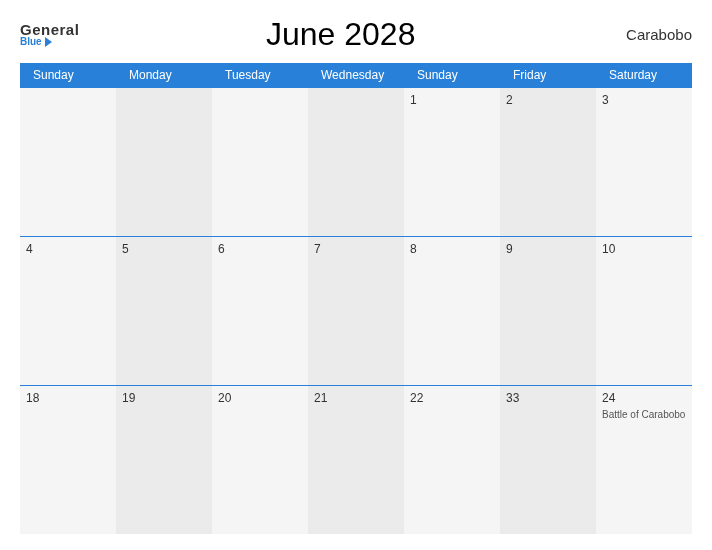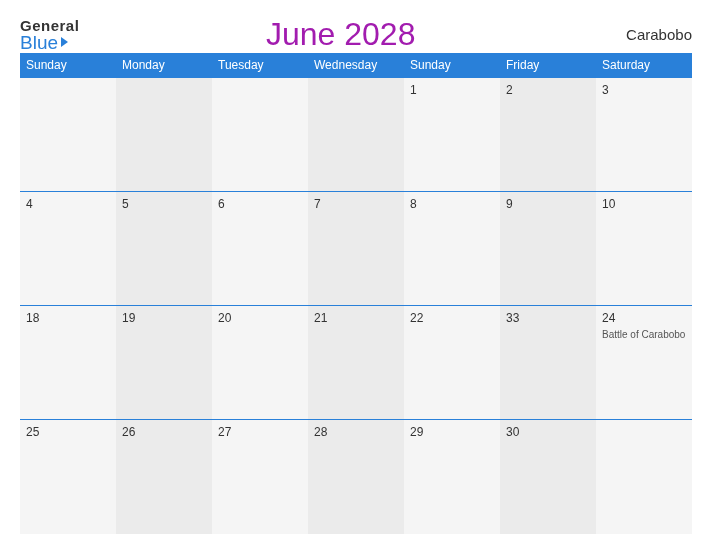--- a/index.html
+++ b/index.html
@@ -10,52 +10,53 @@
       font-family: Arial, sans-serif;
       display: flex;
       flex-direction: column;
       padding: 16px 20px;
     }
     
     .header {
       display: flex;
       align-items: center;
       justify-content: space-between;
+      margin-bottom: 10px;
     }
     .logo {
       display: flex;
       flex-direction: column;
       line-height: 1;
     }
     .logo-general {
       font-size: 15px;
       font-weight: bold;
       color: #333;
       letter-spacing: 0.5px;
     }
     .logo-blue {
-      font-size: 19px;
-      font-weight: normal;
+      font-size: 10px;
+      font-weight: bold;
       color: #2980d9;
       display: flex;
       align-items: center;
     }
     .logo-triangle {
       width: 0;
       height: 0;
       border-left: 7px solid #2980d9;
       border-top: 5px solid transparent;
       border-bottom: 5px solid transparent;
       margin-left: 3px;
       display: inline-block;
     }
     .title {
       font-size: 32px;
       font-weight: normal;
-      color: #a21caf;
+      color: #000000;
       text-align: center;
       flex: 1;
     }
     .country {
       font-size: 15px;
       color: #333;
       text-align: right;
       min-width: 90px;
     }
     
@@ -64,21 +65,21 @@
       border-collapse: collapse;
       flex: 1;
     }
     .calendar thead tr {
       background-color: #2980d9;
     }
     .calendar thead th {
       color: #fff;
       font-size: 12px;
       font-weight: normal;
-      padding: 5px 6px;
+      padding: 5px 13px;
       text-align: left;
       border: none;
     }
     .calendar tbody tr {
       border-top: 1.5px solid #2980d9;
     }
     .calendar tbody td {
       vertical-align: top;
       padding: 5px 6px 18px 6px;
       font-size: 12px;
@@ -185,35 +186,14 @@
           <span class="day-num">22</span>
         </td>
         <td>
           <span class="day-num">33</span>
         </td>
         <td>
           <span class="day-num">24</span>
           <span class="event-text">Battle of Carabobo</span>
         </td>
       </tr>
-      <tr>
-        <td>
-          <span class="day-num">25</span>
-        </td>
-        <td>
-          <span class="day-num">26</span>
-        </td>
-        <td>
-          <span class="day-num">27</span>
-        </td>
-        <td>
-          <span class="day-num">28</span>
-        </td>
-        <td>
-          <span class="day-num">29</span>
-        </td>
-        <td>
-          <span class="day-num">30</span>
-        </td>
-        <td></td>
-      </tr>
     </tbody>
 </table>
 
 </body></html>

